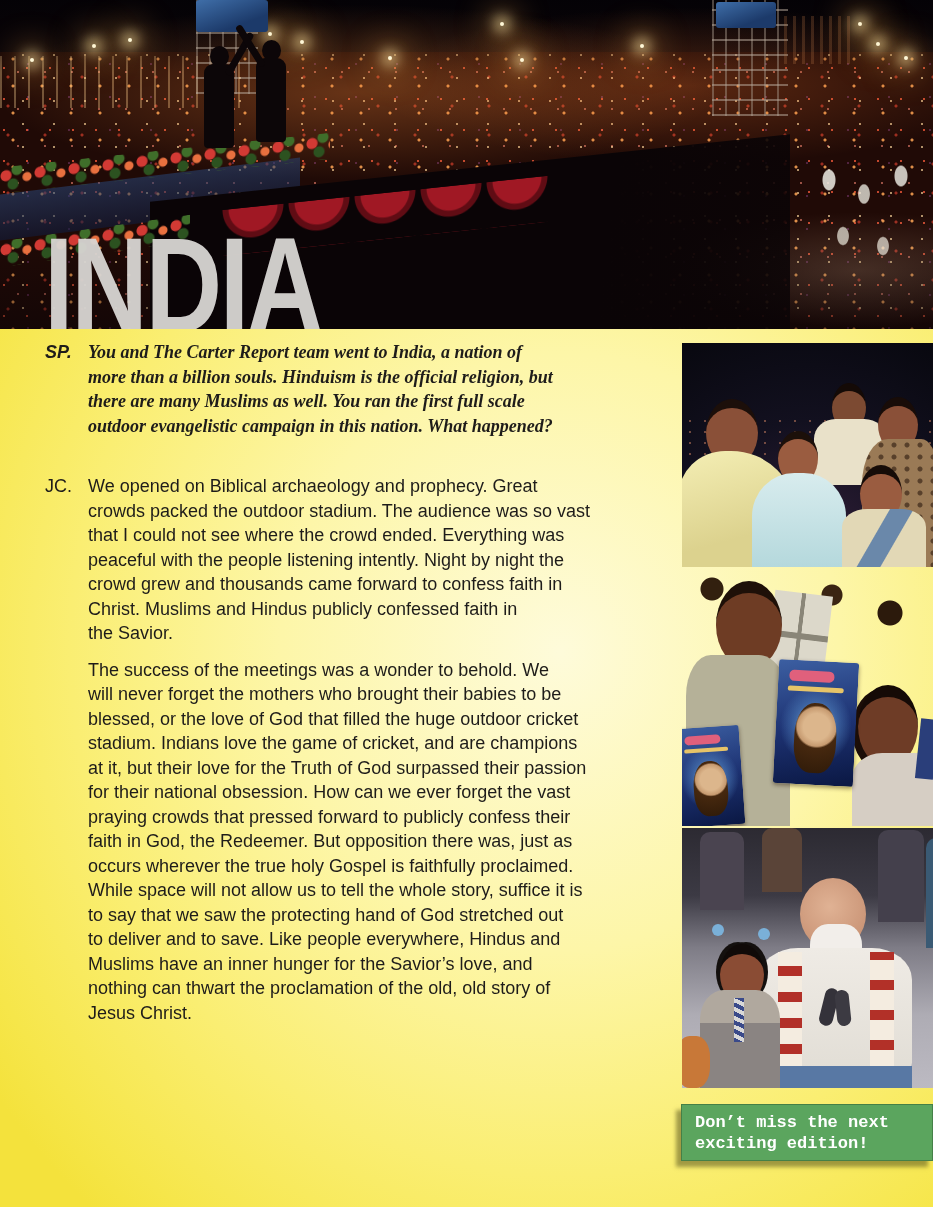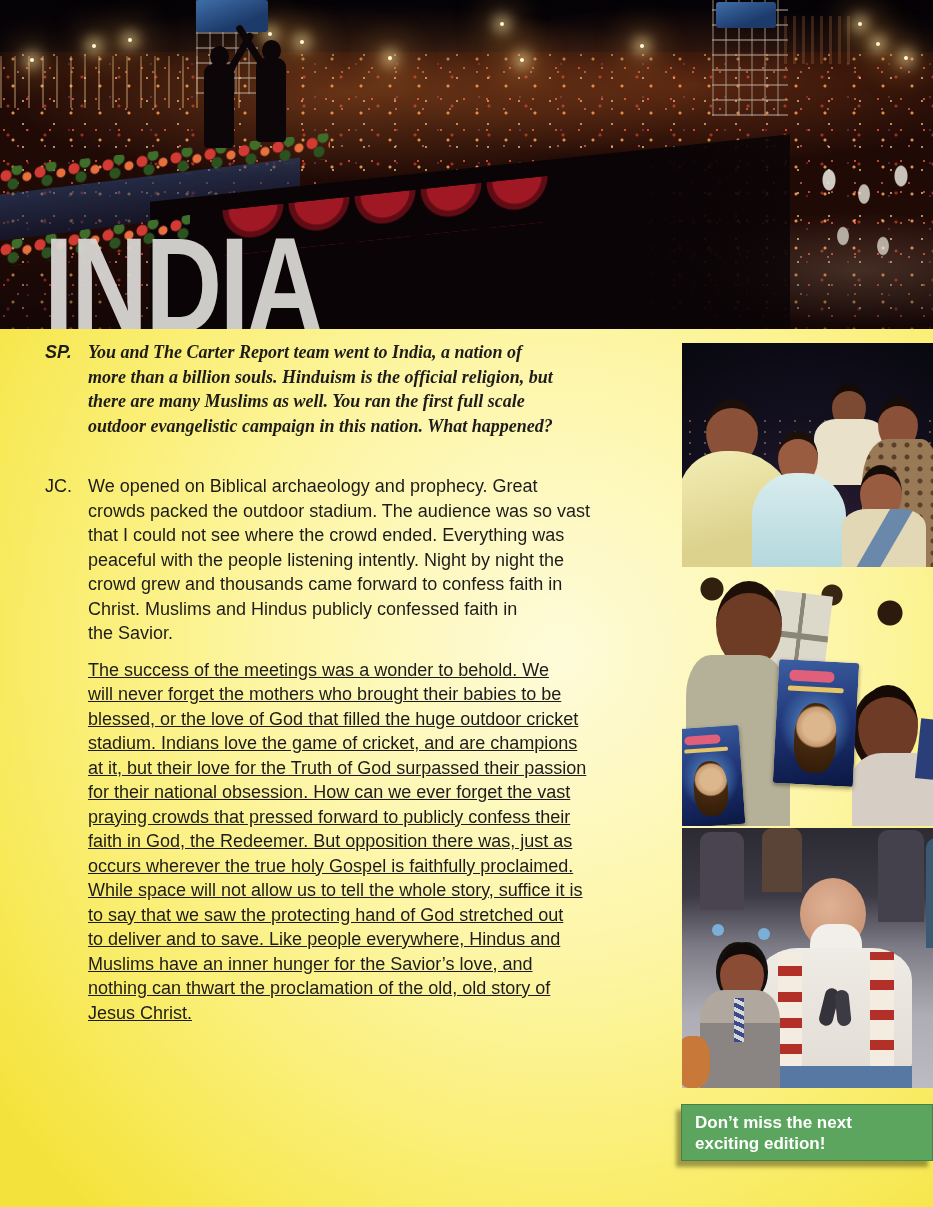--- a/index.html
+++ b/index.html
@@ -68,21 +68,21 @@
     letter-spacing:-3px;color:#d8d6d3;opacity:.95;transform:scaleX(.78);transform-origin:left bottom;}
 
   
   .content{position:absolute;left:45px;top:340px;width:625px;color:#1e1c1a;}
   .content p{margin:0;white-space:pre;font-size:18px;line-height:24.5px;}
   .q-block,.a-block{position:relative;padding-left:43px;}
   .q-label,.a-label{position:absolute;left:0;top:0;font-size:18px;line-height:24.5px;}
   .q-label{font-weight:bold;font-style:italic;}
   .q-text{font-weight:bold;font-style:italic;font-family:Liberation Serif, serif;}
   .a-block{margin-top:36px;}
-  .p2{margin-top:12px !important;text-decoration:underline;}
+  .p2{margin-top:12px !important;}
   .p3{margin-top:18px !important;}
 
   
   .photo{position:absolute;left:682px;width:251px;overflow:hidden;}
   .ph{position:absolute;}
   .photo1{top:343px;height:224px;background:radial-gradient(circle at 50% 96%, #33203a 0%, #12101f 55%, #08080f 100%);}
   .p1-band{left:0;top:72px;right:0;height:40px;opacity:.85;
     background-image:radial-gradient(2px 2px at 8px 6px, rgba(224,140,104,.55) 0 40%, transparent 60%);
     background-size:15px 11px;}
   .head{border-radius:50%;}
@@ -99,21 +99,21 @@
   .bk-title{position:absolute;left:14%;top:8%;width:56%;height:9%;border-radius:5px;background:#e0607c;}
   .bk-sub{position:absolute;left:12%;top:21%;width:70%;height:4%;border-radius:3px;background:#e6c468;}
   .jesus{position:absolute;left:24%;top:34%;width:52%;height:56%;border-radius:46% 46% 40% 40%;
     background:radial-gradient(circle at 52% 34%, #dcb68c 0 26%, #c69a70 38%, #46280f 42%, #2e1a08 100%);}
   .photo3{top:828px;height:260px;background:linear-gradient(180deg,#2c2a32 0%,#3c3a44 26%,#7e7c86 46%,#aeacb4 72%,#bcbac2 100%);}
   .p3-kid{position:absolute;border-radius:10px 10px 0 0;}
 
   
   .banner{position:absolute;left:681px;top:1104px;width:252px;height:57px;background:#5ba55e;
     border:1px solid rgba(30,60,30,.35);box-sizing:border-box;
-    box-shadow:-5px 6px 4px rgba(88,84,30,.55);}
+    box-shadow:-5px 6px 4px rgba(88,84,30,.55);font-family:Liberation Mono, monospace;}
   .banner p{margin:0;padding:7px 0 0 13px;font-size:17px;line-height:21px;font-weight:bold;
     color:#ffffff;white-space:pre;}
 </style>
 </head>
 <body>
 
 <div class="page">
 
   <div class="hero">
     <div class="crowd"></div>

